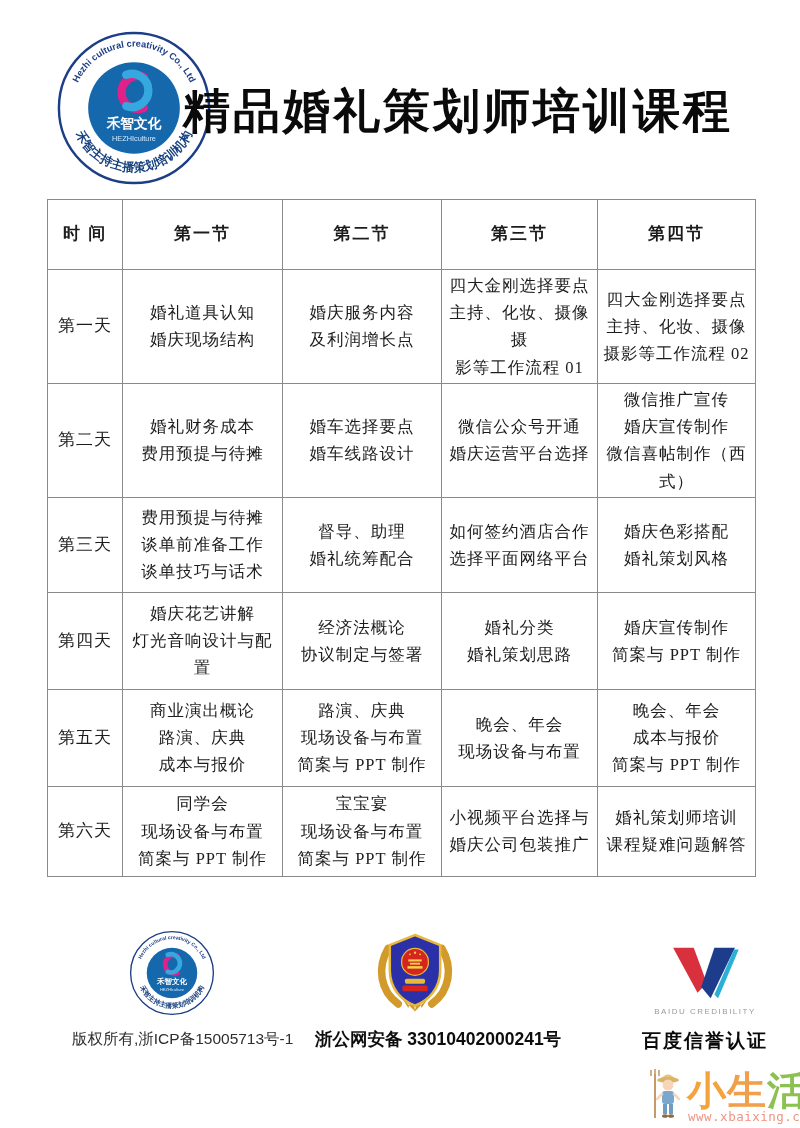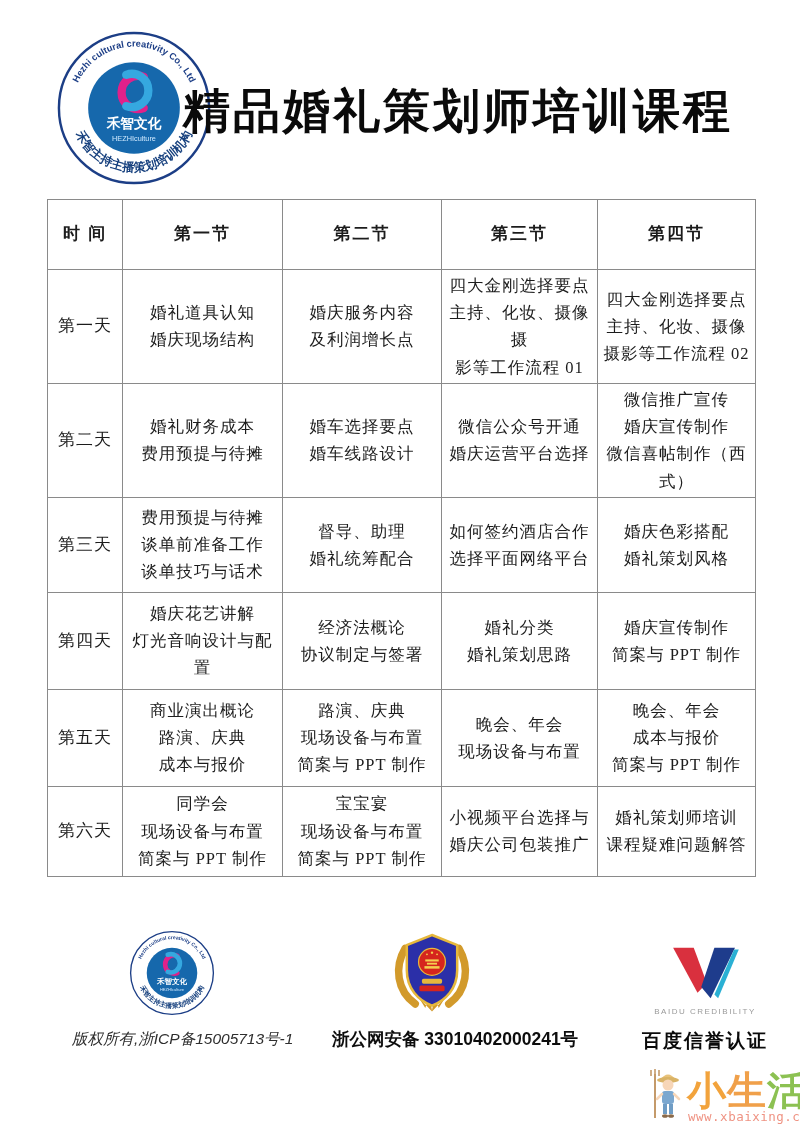--- a/index.html
+++ b/index.html
@@ -22,22 +22,22 @@
   table.course th{font-size:17px;font-weight:600;letter-spacing:2px;}
   table.course td.day{font-size:17px;letter-spacing:1px;}
   tr.r-head{height:70px;}
   tr.r1{height:101px;} tr.r2{height:93px;} tr.r3{height:95px;}
   tr.r4{height:97px;} tr.r5{height:97px;} tr.r6{height:90px;}
 
   
   .f-col{position:absolute;text-align:center;}
   #f-left{left:72px;top:930px;width:200px;}
   #f-left .copyright{margin-top:9px;font-family:"Liberation Sans",sans-serif;
-      font-size:15.5px;color:#2e2e2e;letter-spacing:0px;white-space:nowrap;font-style:italic;}
-  #f-center{left:315px;top:929px;width:200px;margin-left:17px;}
+      font-size:15.5px;color:#2e2e2e;letter-spacing:0px;white-space:nowrap;}
+  #f-center{left:315px;top:929px;width:200px;}
   #f-center .police-no{margin-top:8px;font-family:"Liberation Sans",sans-serif;
       font-weight:bold;font-size:17.5px;color:#0d0d0d;white-space:nowrap;}
   #f-right{left:622px;top:942px;width:166px;}
   #f-right .baidu-cn{margin-top:4px;font-family:"Liberation Sans",sans-serif;
       font-size:19px;color:#4d4d4d;letter-spacing:4px;}
   #f-right .baidu-en{font-family:"Liberation Sans",sans-serif;font-size:8px;color:#9a9a9a;
       letter-spacing:1.5px;margin-top:1px;}
   #f-right .baidu-cert{margin-top:12px;font-family:Liberation Serif, serif;
       font-weight:bold;font-size:19px;color:#0a0a0a;letter-spacing:2px;}
 

